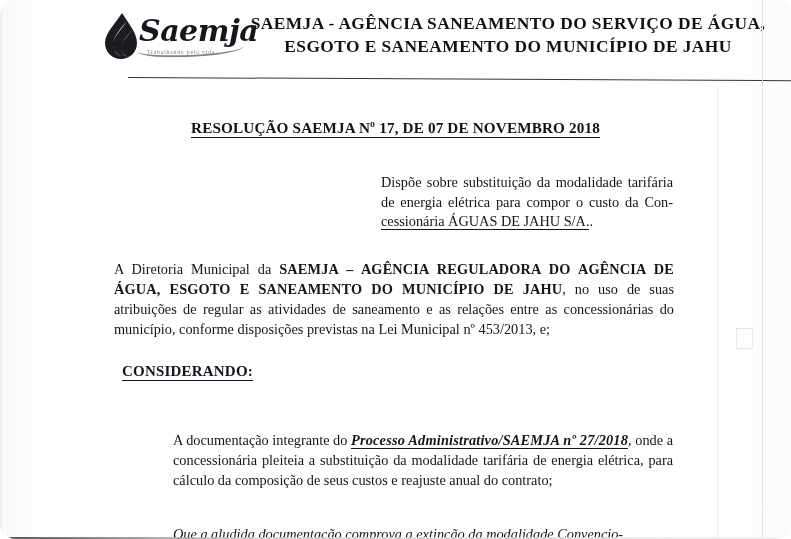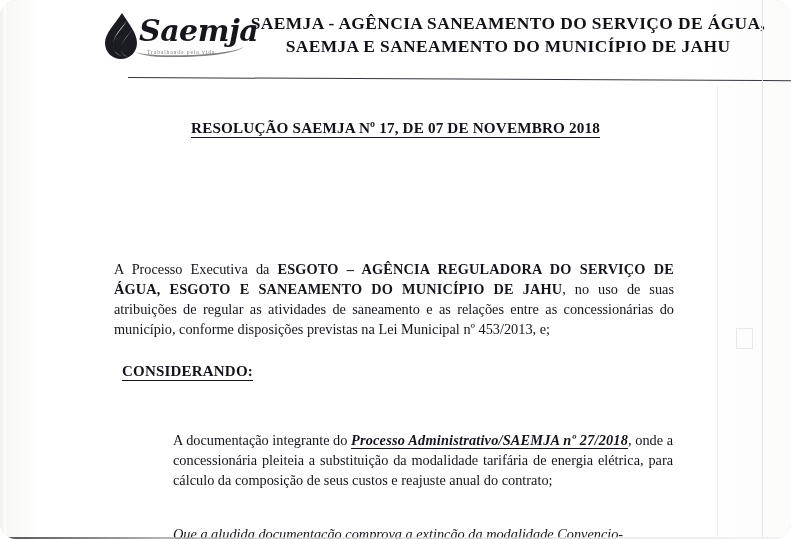--- a/index.html
+++ b/index.html
@@ -247,33 +247,36 @@
         <path d="M24 9 C18 18 10 25 10 33 C10 39 14 43 19 44 C13 42 10 38 10 33 C10 25 17 17 24 9 Z" fill="#ffffff" opacity="0.92"></path>
         <path d="M30 17 C25 24 18 30 18 36 C18 41 21 44 25 45 C20 43 18 40 18 36 C18 30 25 23 30 17 Z" fill="#ffffff" opacity="0.85"></path>
       </svg>
       <div id="logo-wordmark">Saemja</div>
       <div id="logo-swoosh"></div>
       <div id="logo-tagline">Trabalhando pelo vida</div>
     </div>
 
     <div id="agency-title">
       <div>SAEMJA - AGÊNCIA SANEAMENTO DO SERVIÇO DE ÁGUA,</div>
-      <div>SAEMJA E SANEAMENTO DO MUNICÍPIO DE JAHU</div>
+      <div>ESGOTO E SANEAMENTO DO MUNICÍPIO DE JAHU</div>
     </div>
 
     <div id="header-rule"></div>
   </div>
 
   <div id="doc-title">
     <span>RESOLUÇÃO SAEMJA Nº 17, DE 07 DE NOVEMBRO 2018</span>
   </div>
 
+  <div id="ementa">
+    <span>Dispõe sobre substituição da modalidade tarifária de energia elétrica para compor o custo da Con-</span><span class="u">cessionária ÁGUAS DE JAHU S/A.</span><span>.</span>
+  </div>
 
   <div id="preamble">
-    <span>A Processo Executiva da </span><b>ESGOTO – AGÊNCIA REGULADORA DO SERVIÇO DE ÁGUA, ESGOTO E SANEAMENTO DO MUNICÍPIO DE JAHU</b><span>, no uso de suas atribuições de regular as atividades de saneamento e as relações entre as concessionárias do município, conforme disposições previstas na Lei Municipal nº 453/2013, e;</span>
+    <span>A Diretoria Municipal da </span><b>SAEMJA – AGÊNCIA REGULADORA DO AGÊNCIA DE ÁGUA, ESGOTO E SANEAMENTO DO MUNICÍPIO DE JAHU</b><span>, no uso de suas atribuições de regular as atividades de saneamento e as relações entre as concessionárias do município, conforme disposições previstas na Lei Municipal nº 453/2013, e;</span>
   </div>
 
   <div id="considerando">
     <span>CONSIDERANDO:</span>
   </div>
 
   <div class="clause" id="clause-1">
     <span>A documentação integrante do </span><span class="proc">Processo Administrativo/SAEMJA nº 27/2018</span><span>, onde a concessionária pleiteia a substituição da modalidade tarifária de energia elétrica, para cálculo da composição de seus custos e reajuste anual do contrato;</span>
   </div>
 

